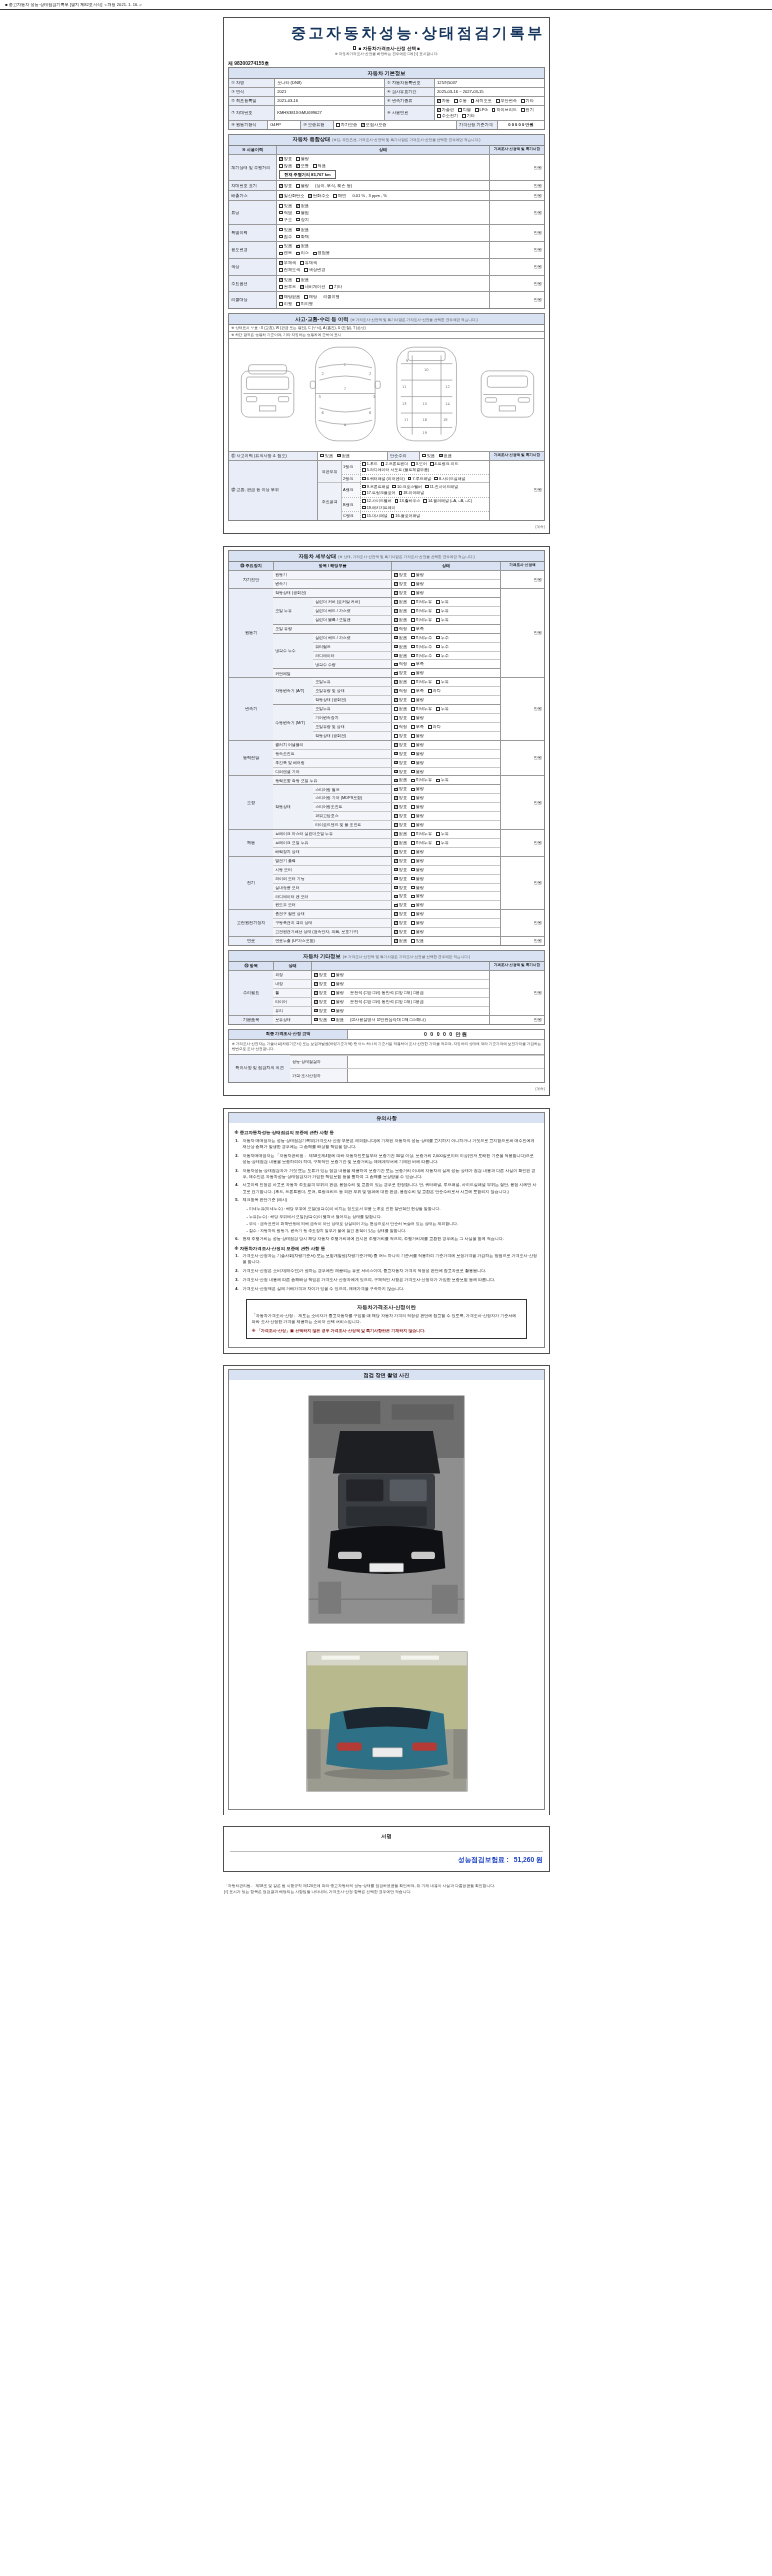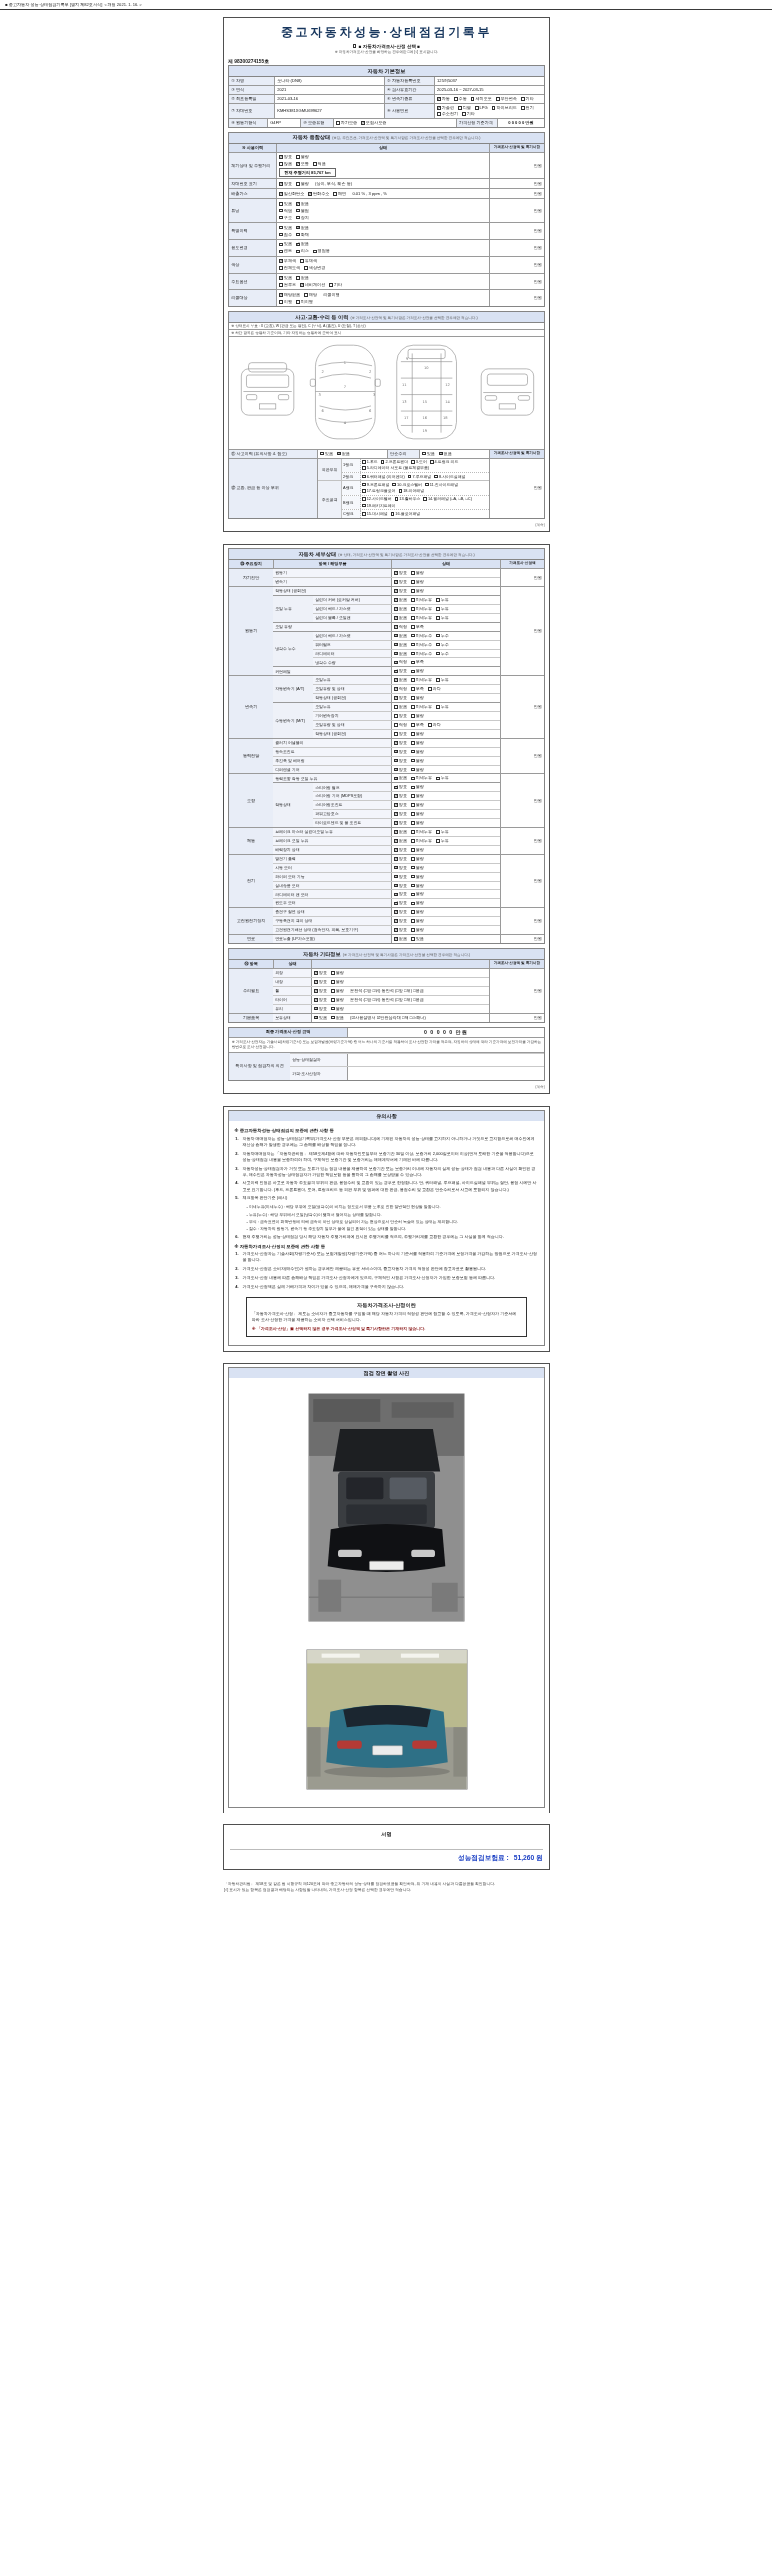--- a/index.html
+++ b/index.html
@@ -1,21 +1,21 @@
 <!DOCTYPE html>
 <html style="font-size:8.2px"><head>
 <meta charset="utf-8">
 <style>
 *{box-sizing:border-box;margin:0;padding:0}
 html,body{background:#fff}
 body{width:773px;height:2576px;overflow:hidden;font-family:"Liberation Sans","DejaVu Sans",sans-serif;color:#161616}
 .topbar{width:100%;font-size:4.1px;color:#222;padding:2.1px 5.2px 1.5px;border-bottom:1px solid #3a3a3a}
 .doc{width:327px;margin:7.2px auto 0}
 .block{border:0.8px solid #4f4f4f;background:#fff;margin-bottom:11.3px;padding:3.6px 4.1px 4.6px}
-.title{text-align:center;font-size:12px;font-weight:bold;color:#17365d;letter-spacing:2.6px;margin:3.1px 0 2.6px}
+.title{text-align:right;font-size:15px;font-weight:bold;color:#17365d;letter-spacing:2.6px;margin:3.1px 0 2.6px}
 .sel{text-align:center;font-size:4.6px;font-weight:bold;margin-bottom:1px}
 .selnote{text-align:center;font-size:3.6px;color:#444;margin-bottom:3.6px}
 .docno{font-size:4.9px;font-weight:bold;margin:1px 0 1.5px}
 .sec-h{background:#d9e2f3;border:0.5px solid #858585;border-bottom:none;text-align:center;font-weight:bold;font-size:5.2px;padding:1.5px 1px}
 .sec-note{font-weight:normal;font-size:3.6px;color:#555;margin-left:2.1px}
 .tb{border:0.5px solid #858585;margin-bottom:4.1px;background:#fff}
 .row{display:flex;border-top:0.5px solid #9a9a9a;align-items:stretch}
 .tb .row:first-child{border-top:none}
 .cell{border-left:0.5px solid #9a9a9a;padding:1px 2.1px;font-size:4.1px;line-height:1.45;min-height:6.7px}
 .row .cell:first-child,.irow .cell:first-child{border-left:none}

